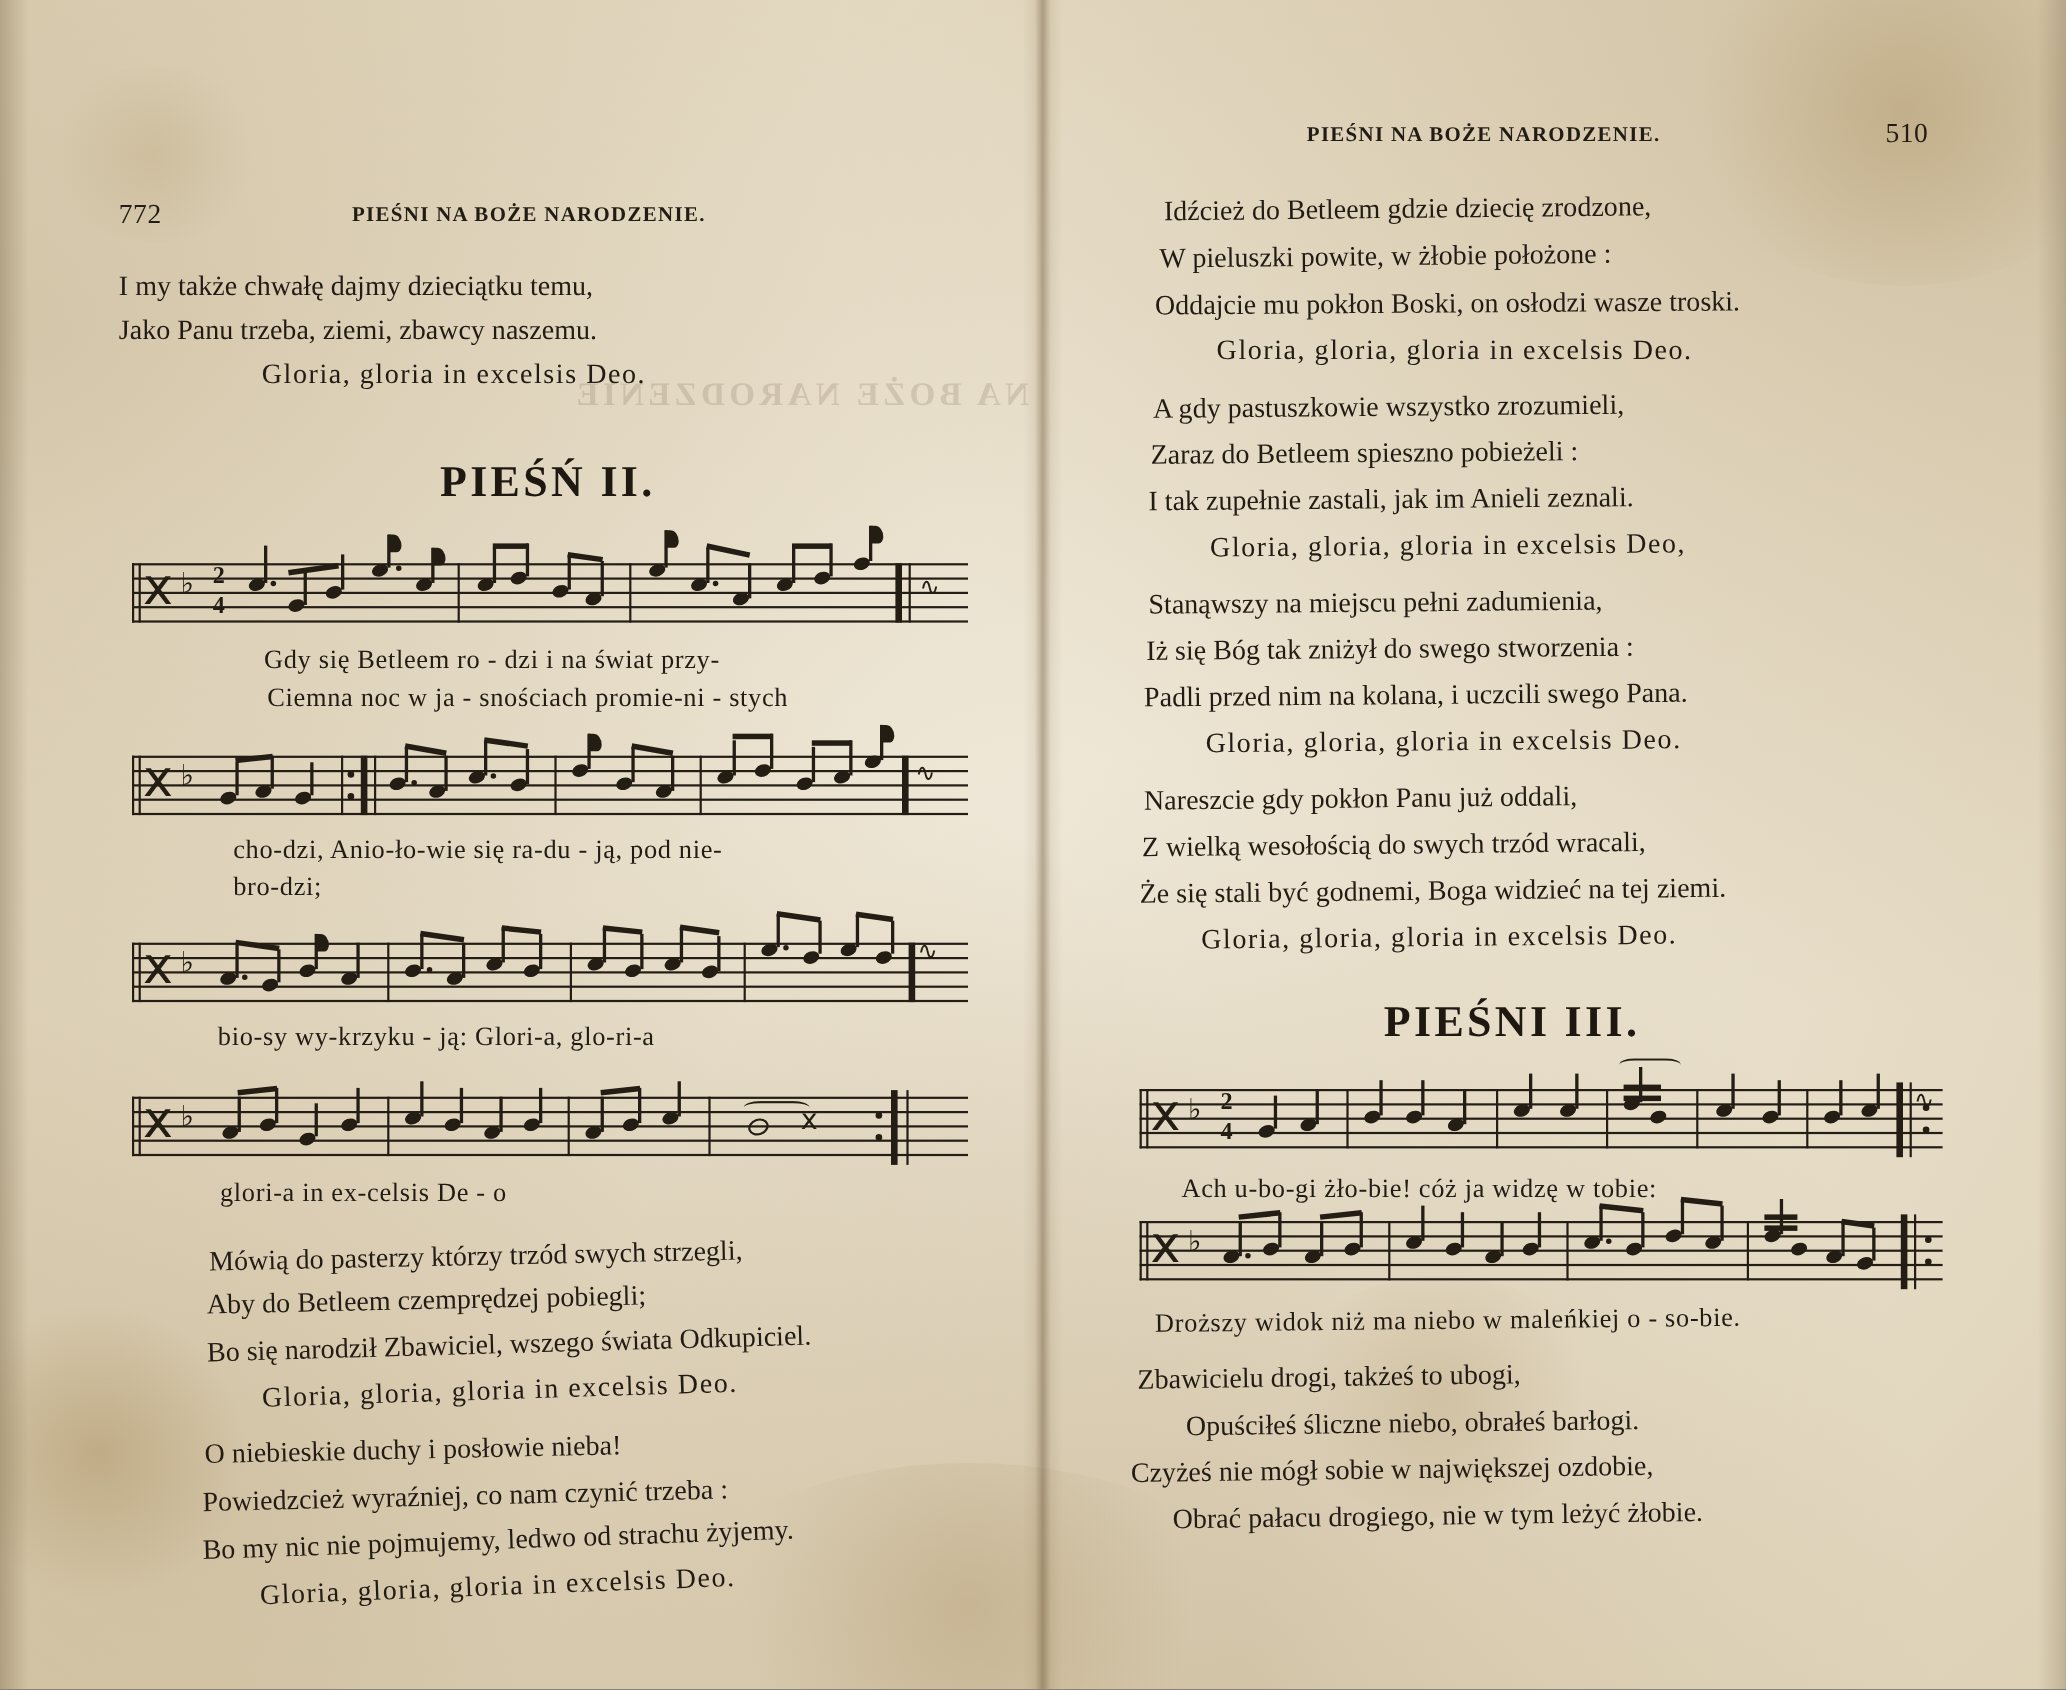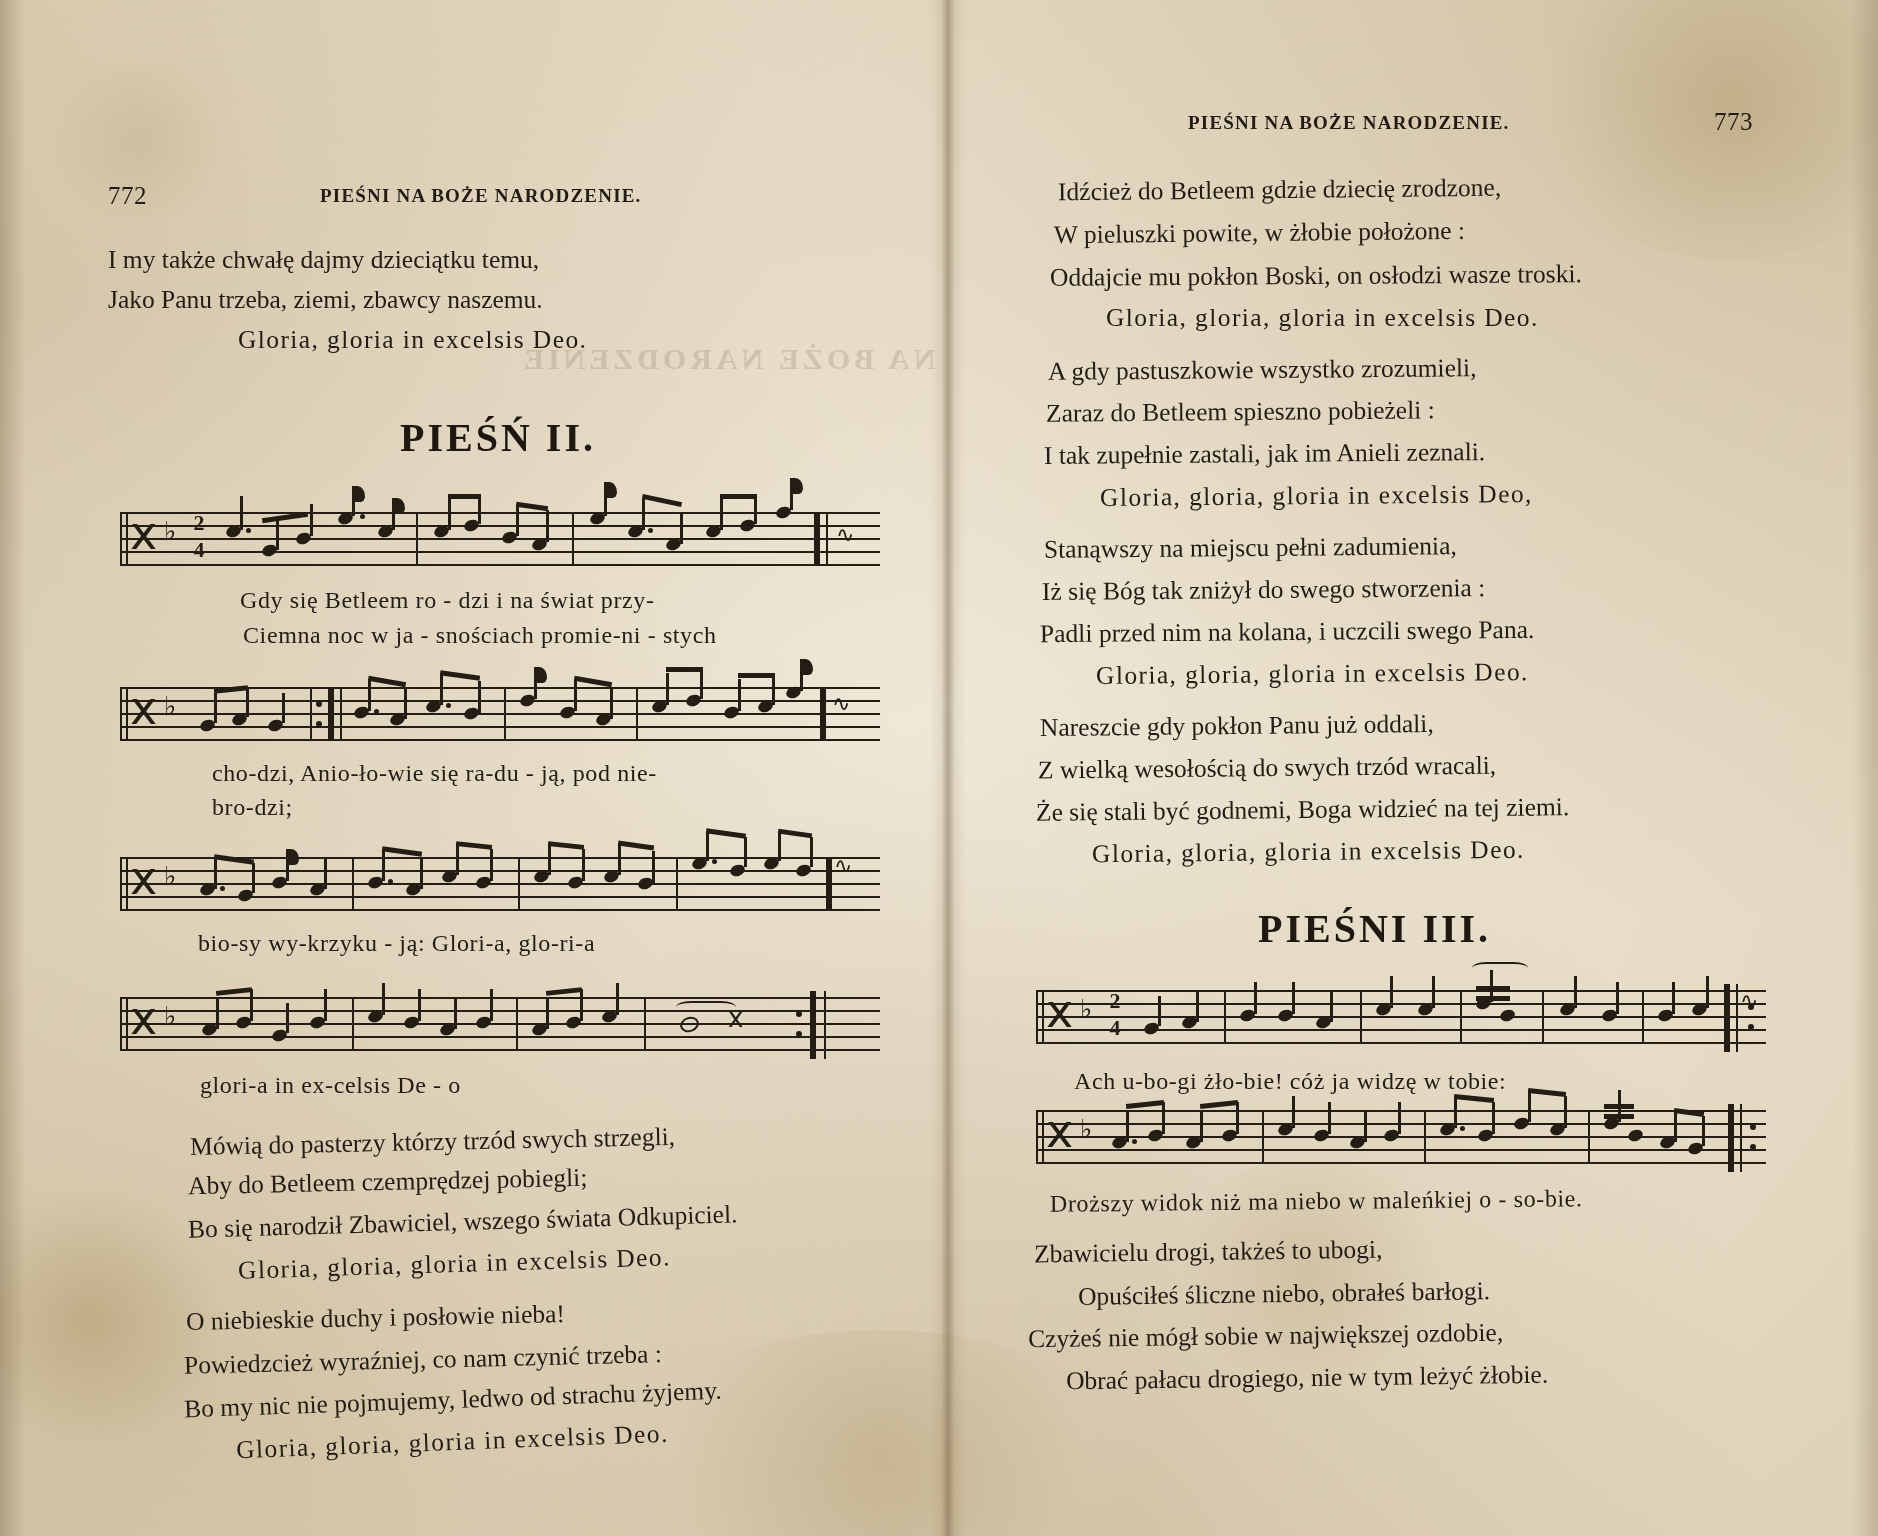--- a/index.html
+++ b/index.html
@@ -542,21 +542,21 @@
 
     <div class="verse" style="left:186px; top:1258px; transform:rotate(-1.2deg);">O niebieskie duchy i posłowie nieba!</div>
     <div class="verse" style="left:184px; top:1300px; transform:rotate(-1.4deg);">Powiedzcież wyraźniej, co nam czynić trzeba :</div>
     <div class="verse" style="left:184px; top:1340px; transform:rotate(-2deg);">Bo my nic nie pojmujemy, ledwo od strachu żyjemy.</div>
     <div class="verse refrain" style="left:236px; top:1382px; transform:rotate(-2.2deg);">Gloria, gloria, gloria in excelsis Deo.</div>
   </div>
 
   <div class="page-half page-right">
 
     <div class="running-head" style="left:240px; top:112px;">PIEŚNI NA BOŻE NARODZENIE.</div>
-    <div class="folio" style="left:766px; top:108px;">773</div>
+    <div class="folio" style="left:766px; top:108px;">510</div>
 
     <div class="verse" style="left:110px; top:172px; transform:rotate(-0.6deg);">Idźcież do Betleem gdzie dziecię zrodzone,</div>
     <div class="verse" style="left:106px; top:215px; transform:rotate(-0.6deg);">W pieluszki powite, w żłobie położone :</div>
     <div class="verse" style="left:102px; top:258px; transform:rotate(-0.4deg);">Oddajcie mu pokłon Boski, on osłodzi wasze troski.</div>
     <div class="verse refrain" style="left:158px; top:300px;">Gloria, gloria, gloria in excelsis Deo.</div>
 
     <div class="verse" style="left:100px; top:352px; transform:rotate(-0.5deg);">A gdy pastuszkowie wszystko zrozumieli,</div>
     <div class="verse" style="left:98px; top:394px; transform:rotate(-0.5deg);">Zaraz do Betleem spieszno pobieżeli :</div>
     <div class="verse" style="left:96px; top:436px; transform:rotate(-0.5deg);">I tak zupełnie zastali, jak im Anieli zeznali.</div>
     <div class="verse refrain" style="left:152px; top:478px; transform:rotate(-0.5deg);">Gloria, gloria, gloria in excelsis Deo,</div>

